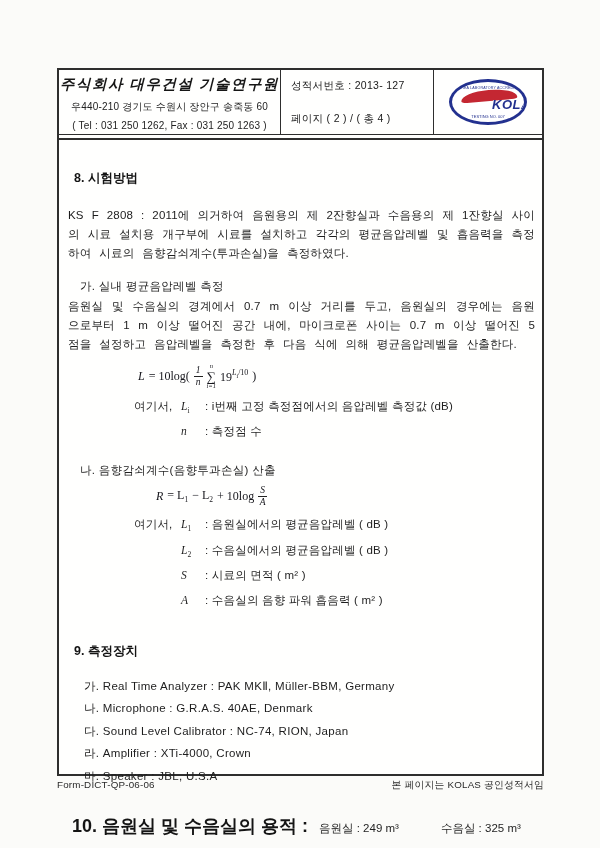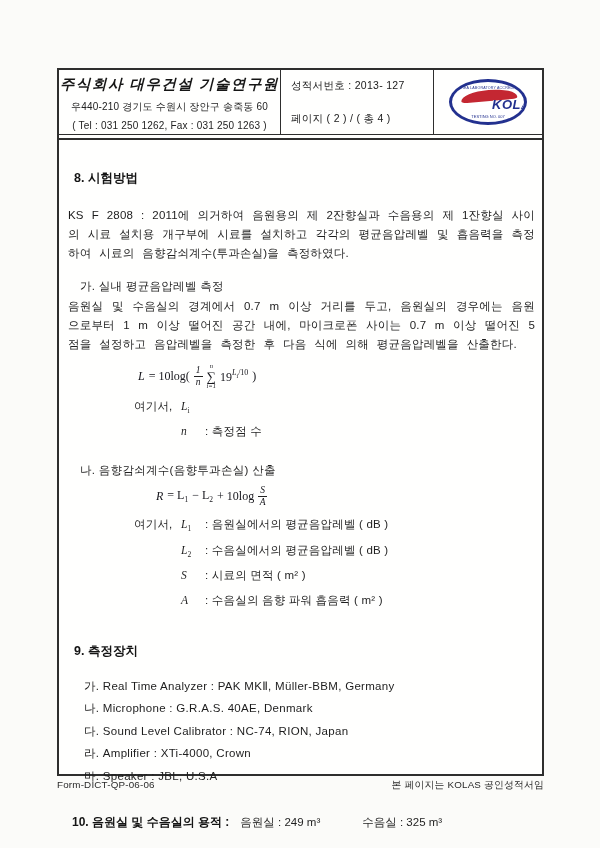--- a/index.html
+++ b/index.html
@@ -113,21 +113,21 @@
   .sym-col { display:inline-block; width:24px; flex:0 0 24px; font-family:"Liberation Serif", serif; font-style:italic; }
   .sym-col sub { font-size:7.5px; font-style:normal; }
   .def-desc { }
 
   
   .equip { margin:15px 0 0 16px; }
   .equip-line { line-height:22.5px; letter-spacing:0.3px; color:#1d1d1d; }
 
   
   .s10-line { margin:27px 0 0 4px; display:flex; align-items:baseline; }
-  .s10-title { font-weight:bold; font-size:12px; color:#141414; }
+  .s10-title { font-weight:bold; font-size:18px; color:#141414; }
   .s10-val { margin-left:11px; }
   .s10-val.gap { margin-left:42px; }
 
   
   .footer {
     position:absolute; left:57px; width:487px; top:779px;
     display:flex; justify-content:space-between;
     font-size:9.8px; color:#2a2a2a; letter-spacing:0.2px;
   }
 </style>
@@ -180,20 +180,21 @@
           <span class="bot">i=1</span>
         </span>
         <span><span>19</span><sup class="fexp"><span class="fvar">L</span><sub>i</sub><span>/10</span></sup></span>
         <span>)</span>
       </div>
 
       <div class="def-block">
         <div class="def-row">
           <span class="where-col">여기서,</span>
           <span class="sym-col"><span>L</span><sub>i</sub></span>
+          <span class="def-desc">:  i번째 고정 측정점에서의 음압레벨 측정값 (dB)</span>
         </div>
         <div class="def-row">
           <span class="where-col"></span>
           <span class="sym-col"><span>n</span><sub></sub></span>
           <span class="def-desc">:  측정점 수</span>
         </div>
       </div>
 
       <div class="sub-title">나. 음향감쇠계수(음향투과손실) 산출</div>
 

